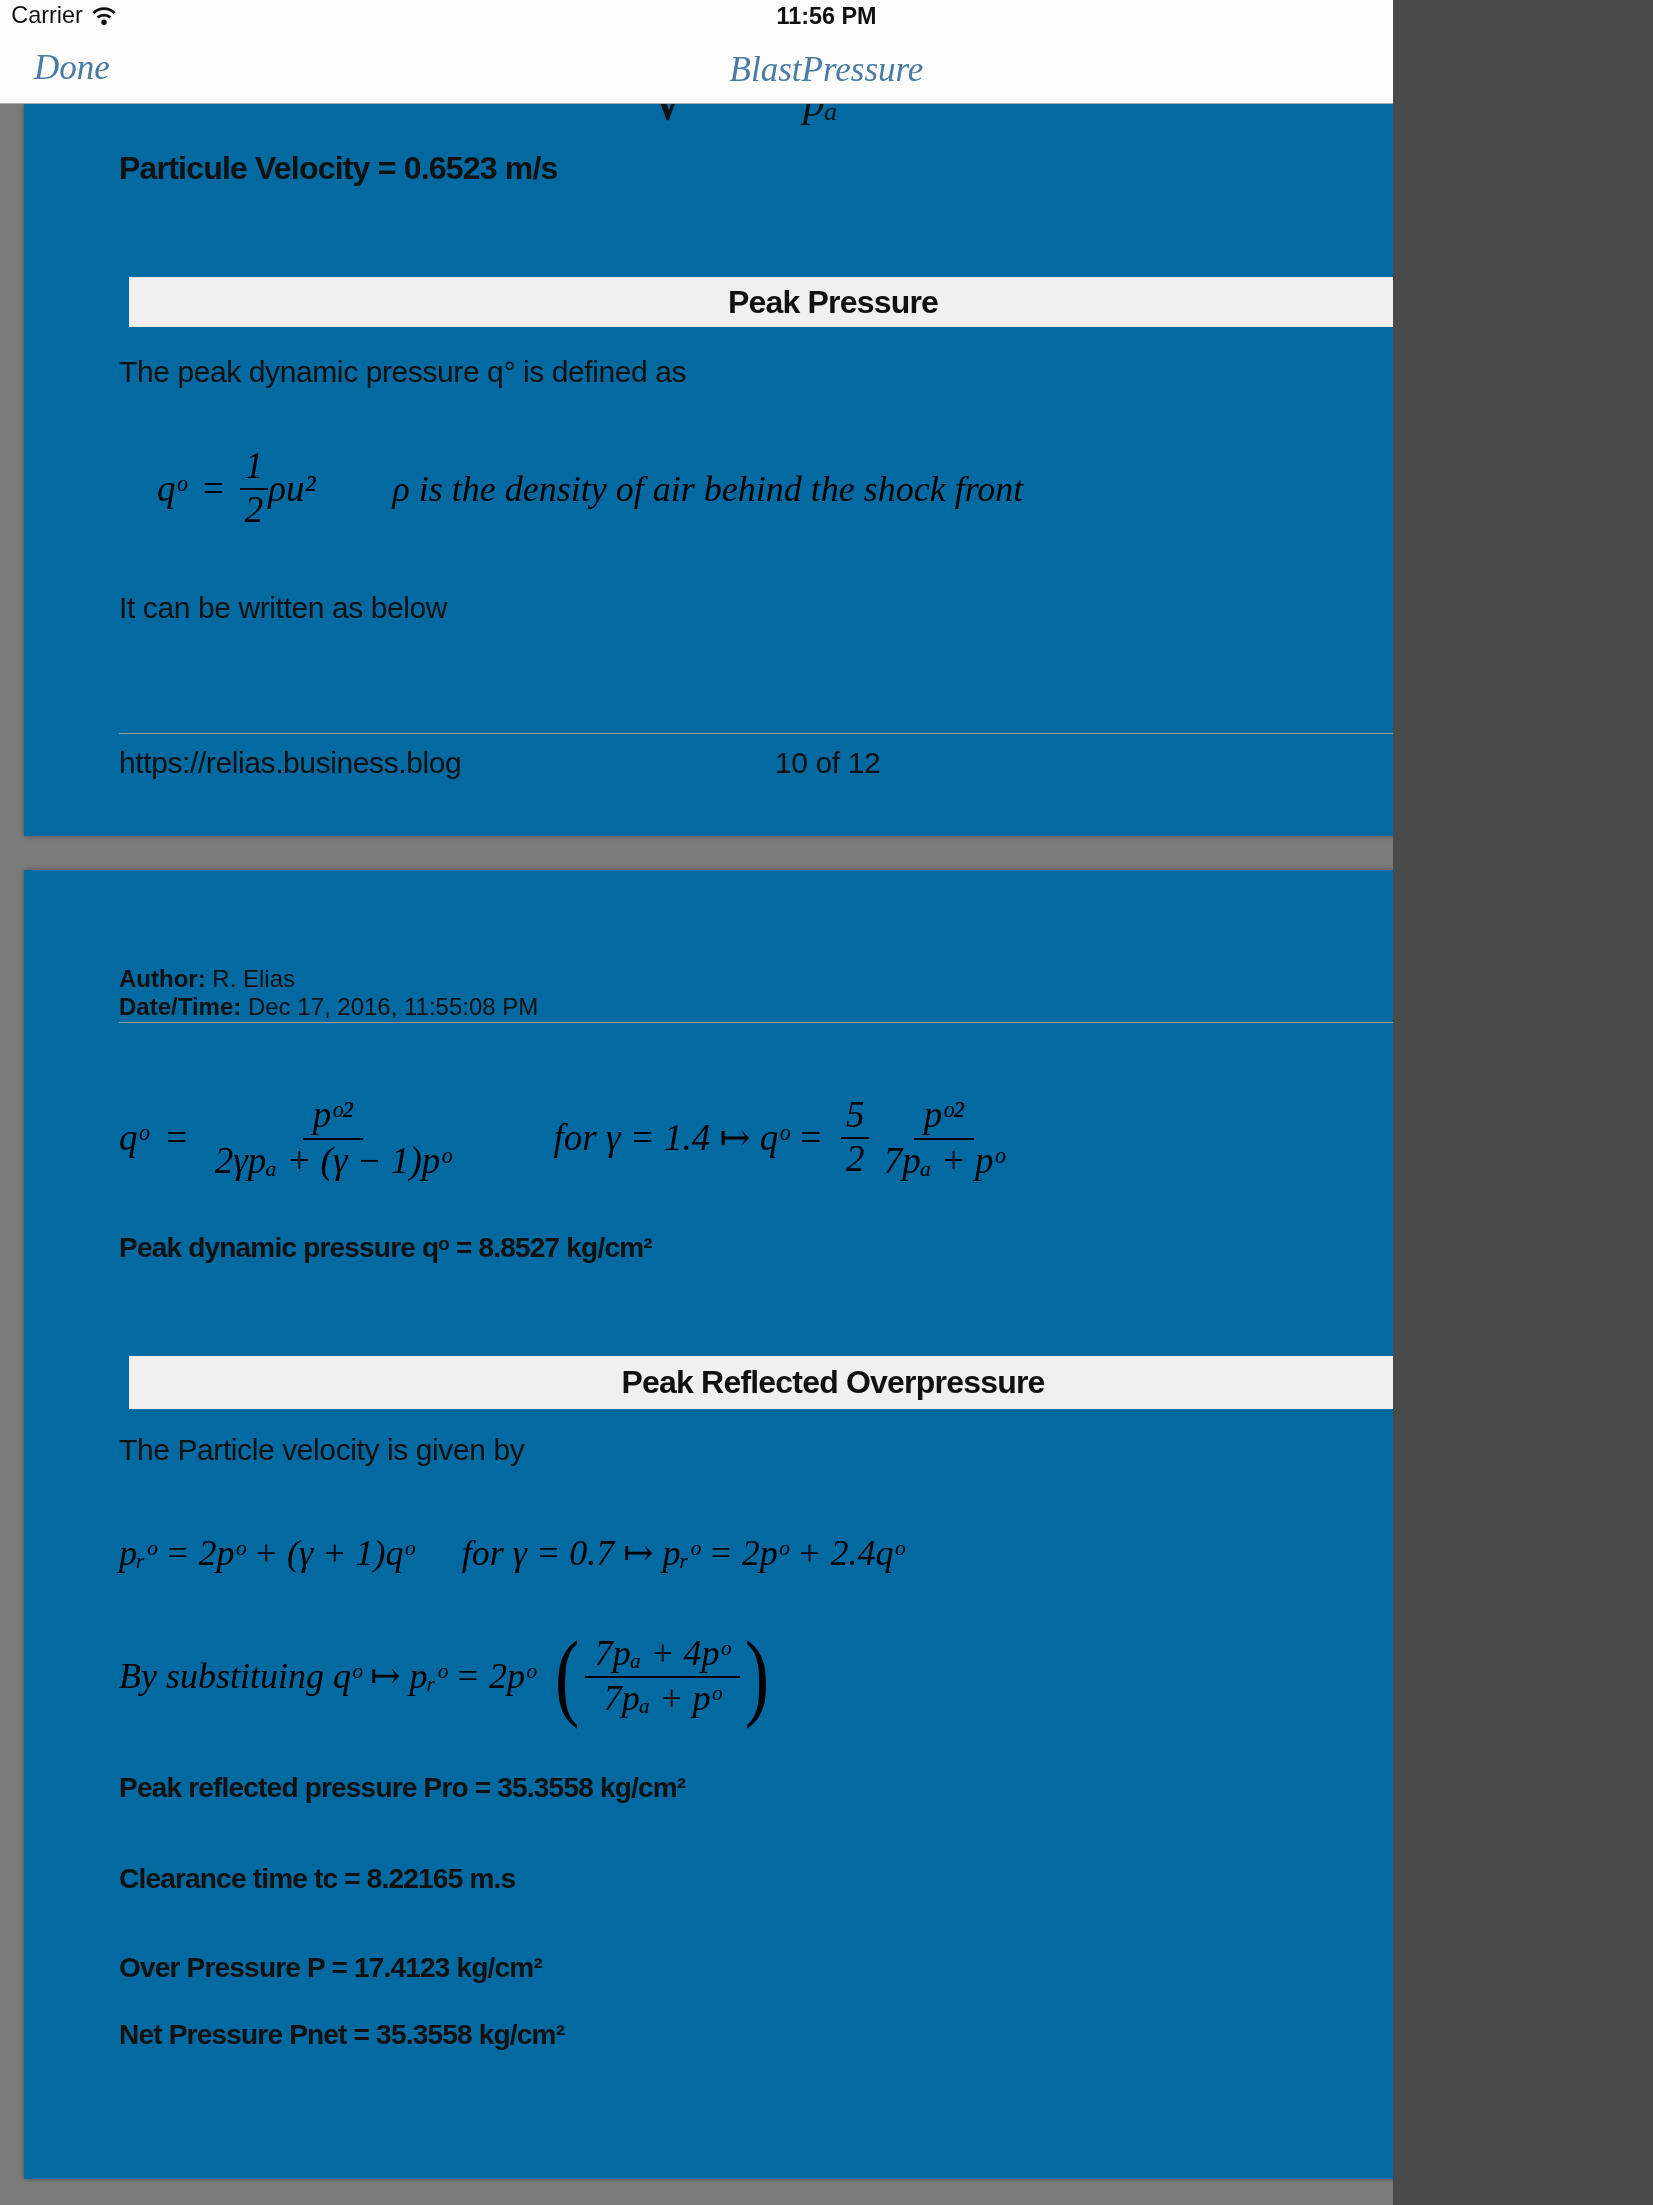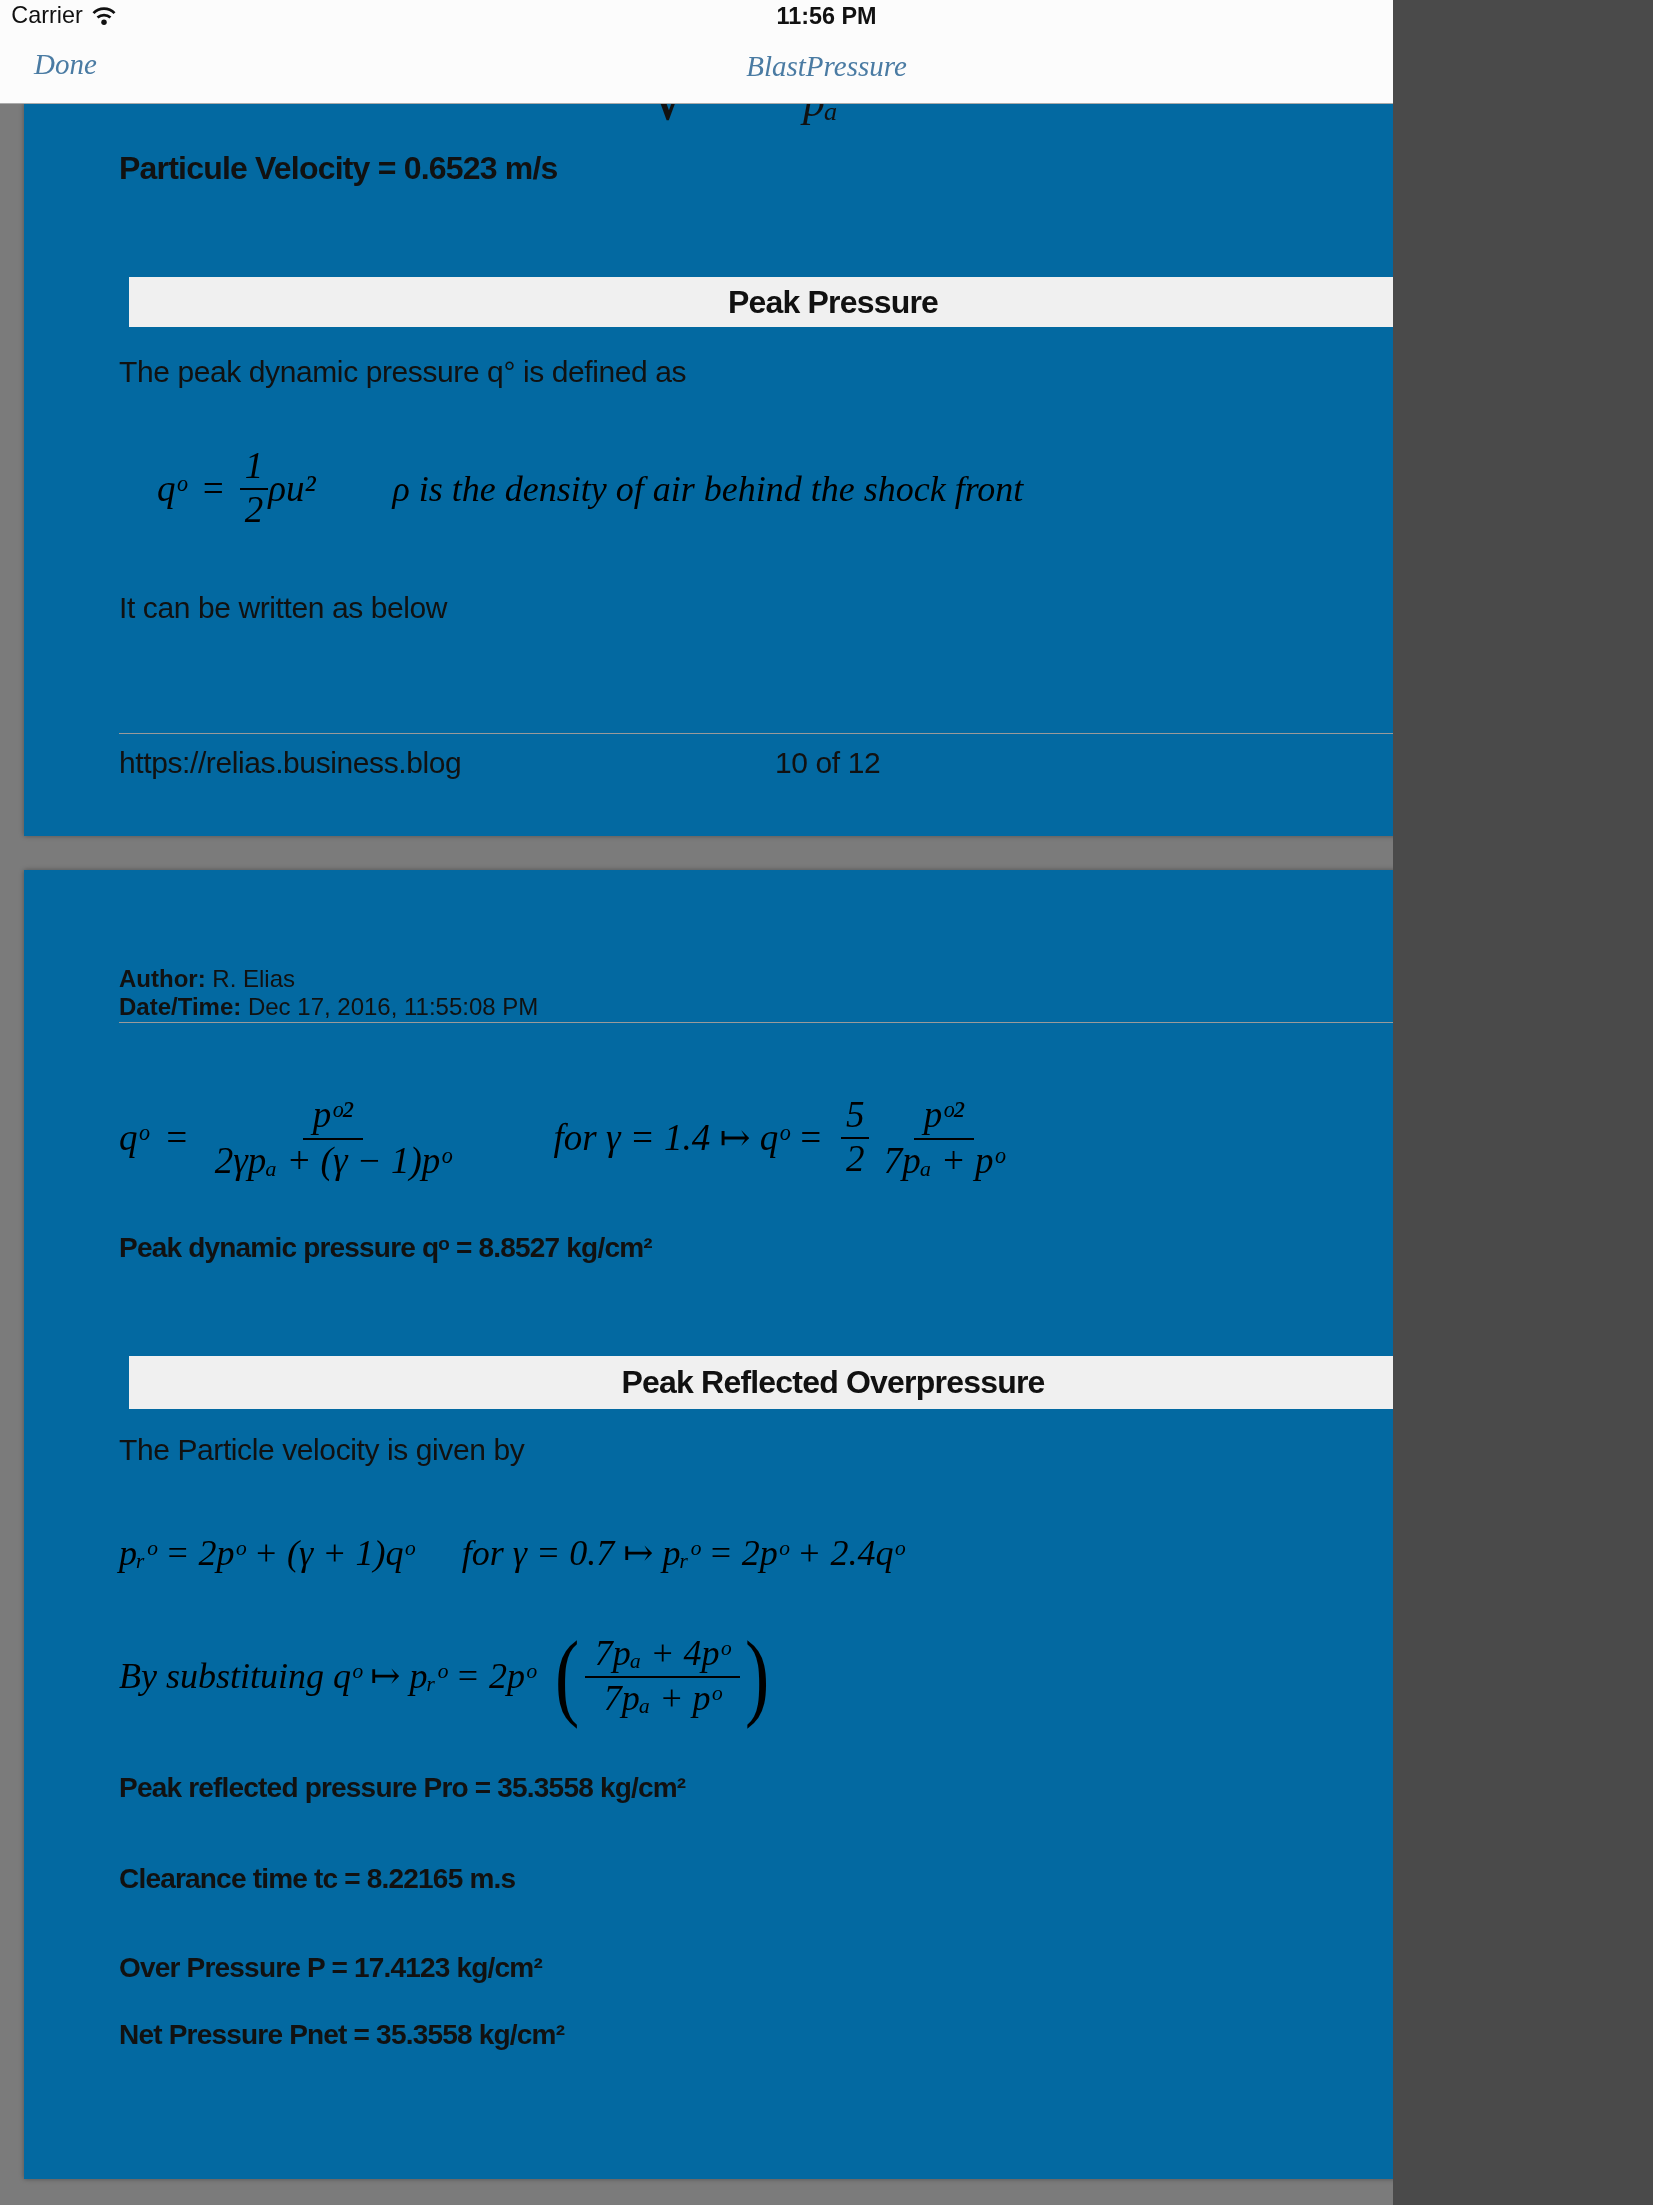--- a/index.html
+++ b/index.html
@@ -9,21 +9,21 @@
   
   .chrome{position:absolute;left:0;top:0;width:1653px;height:103px;background:#fcfcfc;border-bottom:1.6px solid #ababab;z-index:30;}
   .statusbar{position:absolute;left:0;top:0;width:100%;height:32px;font-size:23.4px;}
   .sb-left{position:absolute;left:11.3px;top:2.4px;display:flex;align-items:center;gap:8px;}
   .sb-time{position:absolute;left:0;right:0;top:3.2px;text-align:center;font-weight:700;}
   .sb-right{position:absolute;right:9.7px;top:2.4px;display:flex;align-items:center;gap:24px;}
   .batt{position:relative;width:40px;height:19.4px;border:1.6px solid #a8a8a8;border-radius:4px;}
   .batt .fill{position:absolute;left:1.6px;top:1.6px;bottom:1.6px;width:32%;background:#53d769;border-radius:1.6px;}
   .batt .tip{position:absolute;right:-5.7px;top:5.7px;width:3.2px;height:8px;background:#a8a8a8;border-radius:0 2.4px 2.4px 0;}
   .navrow{position:absolute;left:0;top:32px;width:100%;height:69px;}
-  .nav-script{font-family:"Liberation Serif","DejaVu Serif",serif;font-style:italic;color:#4a7ba3;font-size:29px;}
+  .nav-script{font-family:"Liberation Serif","DejaVu Serif",serif;font-style:italic;color:#4a7ba3;font-size:35px;}
   .done{position:absolute;left:34px;top:16px;background:none;border:none;cursor:pointer;padding:0;}
   .nav-title{position:absolute;left:0;right:0;top:18px;text-align:center;}
   .share{position:absolute;right:57px;top:6.5px;background:none;border:none;padding:0;cursor:pointer;}
 
   
   .page{position:absolute;left:24px;width:1531px;background:#0369a1;box-shadow:0 0 4.8px rgba(0,0,0,.35);padding-left:16px;}
   .p1{top:103px;height:733px;z-index:5;}
   .p2{top:870px;height:1309px;z-index:5;}
 
   .clip-frag{position:absolute;left:593px;top:0;width:339px;height:29px;overflow:hidden;}

